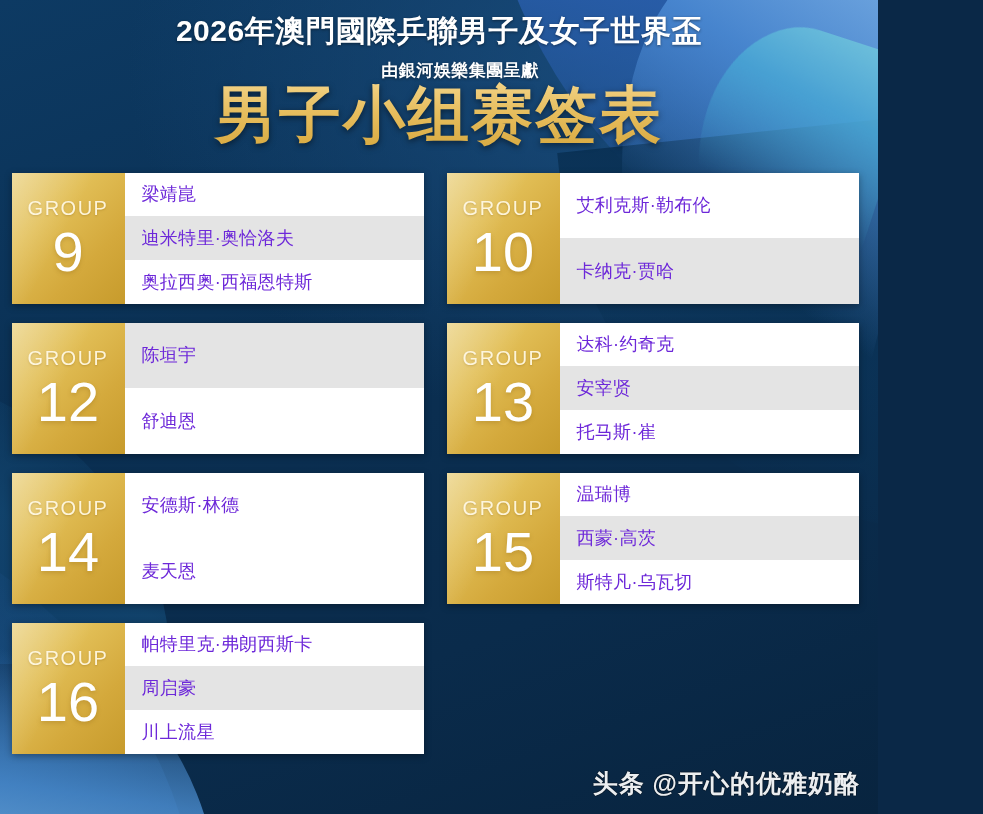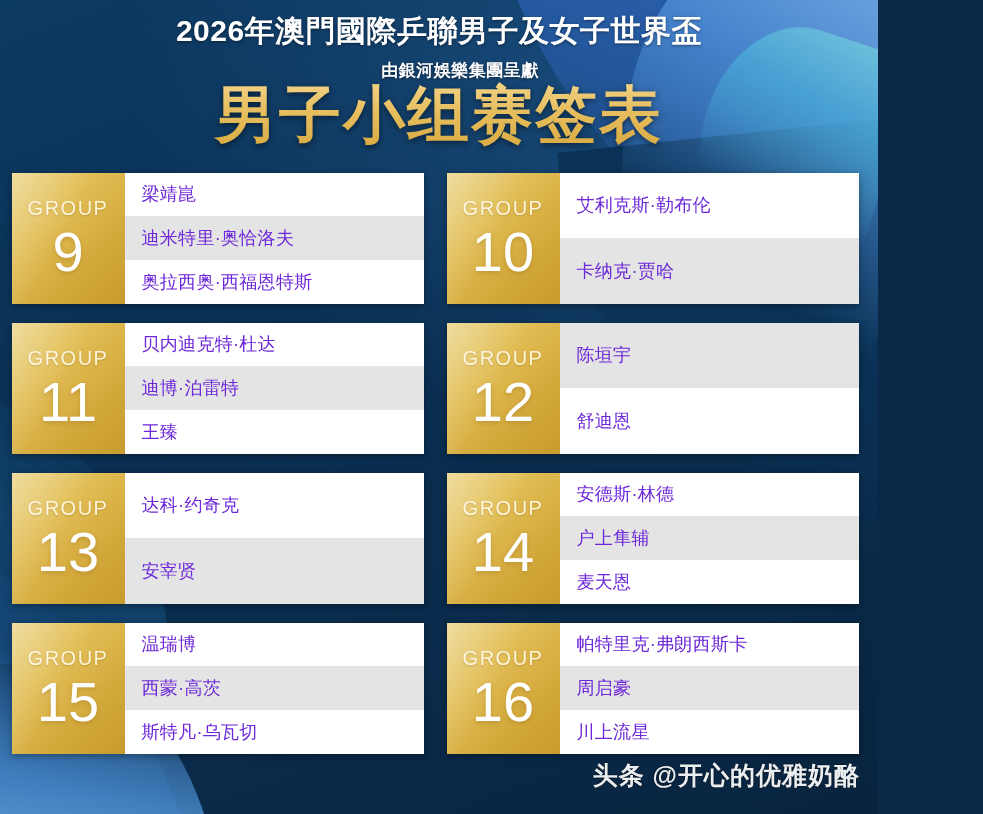--- a/index.html
+++ b/index.html
@@ -193,21 +193,21 @@
   .player-row.alt {
     background: #e4e4e4;
     text-align: right;
   }
 
   
   .watermark {
     position: absolute;
     z-index: 6;
     right: 18px;
-    bottom: 22px;
+    bottom: 14px;
     font-size: 25px;
     font-weight: bold;
     color: #ffffff;
     letter-spacing: 1px;
     text-shadow:
        1px 0 0 rgba(0,0,0,.30),
       -1px 0 0 rgba(0,0,0,.30),
        0 1px 0 rgba(0,0,0,.30),
        0 -1px 0 rgba(0,0,0,.30);
     opacity: .92;
@@ -251,56 +251,45 @@
           <div class="badge-num">10</div>
         </div>
         <div class="group-players">
           <div class="player-row">艾利克斯·勒布伦</div>
           <div class="player-row alt">卡纳克·贾哈</div>
         </div>
       </div>
       <div class="group-card">
         <div class="group-badge">
           <div class="badge-word">GROUP</div>
-          <div class="badge-num">11</div>
-        </div>
-        <div class="group-players">
-          <div class="player-row">贝内迪克特·杜达</div>
-          <div class="player-row alt">迪博·泊雷特</div>
-          <div class="player-row">王臻</div>
-        </div>
-      </div>
-      <div class="group-card">
-        <div class="group-badge">
-          <div class="badge-word">GROUP</div>
           <div class="badge-num">12</div>
         </div>
         <div class="group-players">
           <div class="player-row alt">陈垣宇</div>
           <div class="player-row">舒迪恩</div>
         </div>
       </div>
       <div class="group-card">
         <div class="group-badge">
           <div class="badge-word">GROUP</div>
           <div class="badge-num">13</div>
         </div>
         <div class="group-players">
           <div class="player-row">达科·约奇克</div>
           <div class="player-row alt">安宰贤</div>
+          <div class="player-row">托马斯·崔</div>
         </div>
       </div>
       <div class="group-card">
         <div class="group-badge">
           <div class="badge-word">GROUP</div>
           <div class="badge-num">14</div>
         </div>
         <div class="group-players">
           <div class="player-row">安德斯·林德</div>
-          <div class="player-row alt">户上隼辅</div>
           <div class="player-row">麦天恩</div>
         </div>
       </div>
       <div class="group-card">
         <div class="group-badge">
           <div class="badge-word">GROUP</div>
           <div class="badge-num">15</div>
         </div>
         <div class="group-players">
           <div class="player-row">温瑞博</div>

